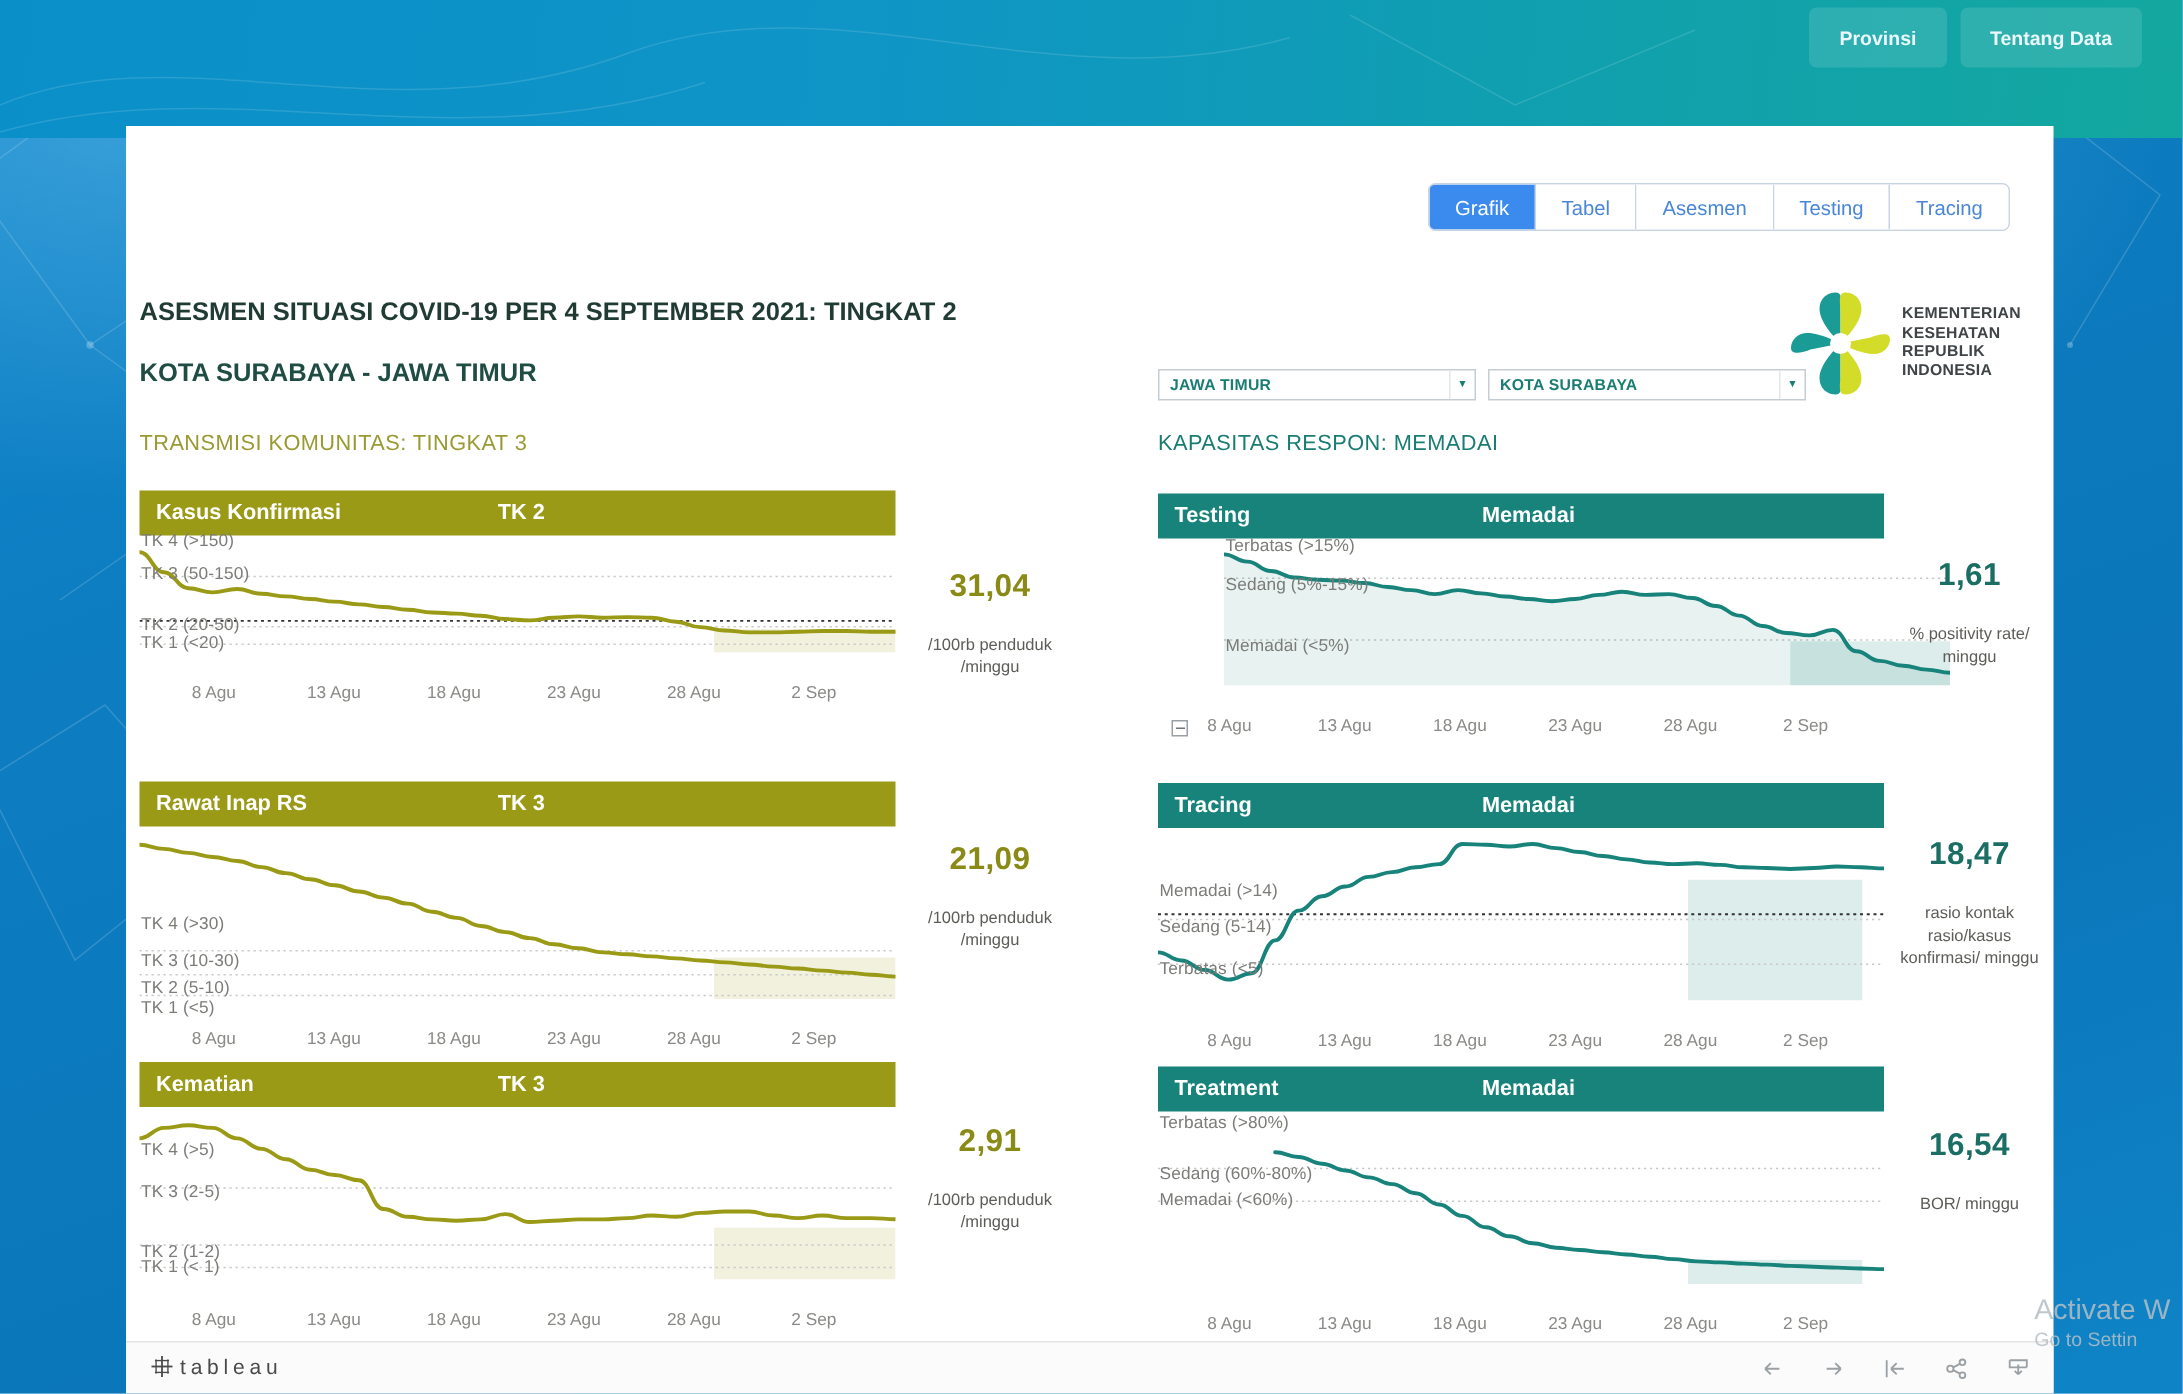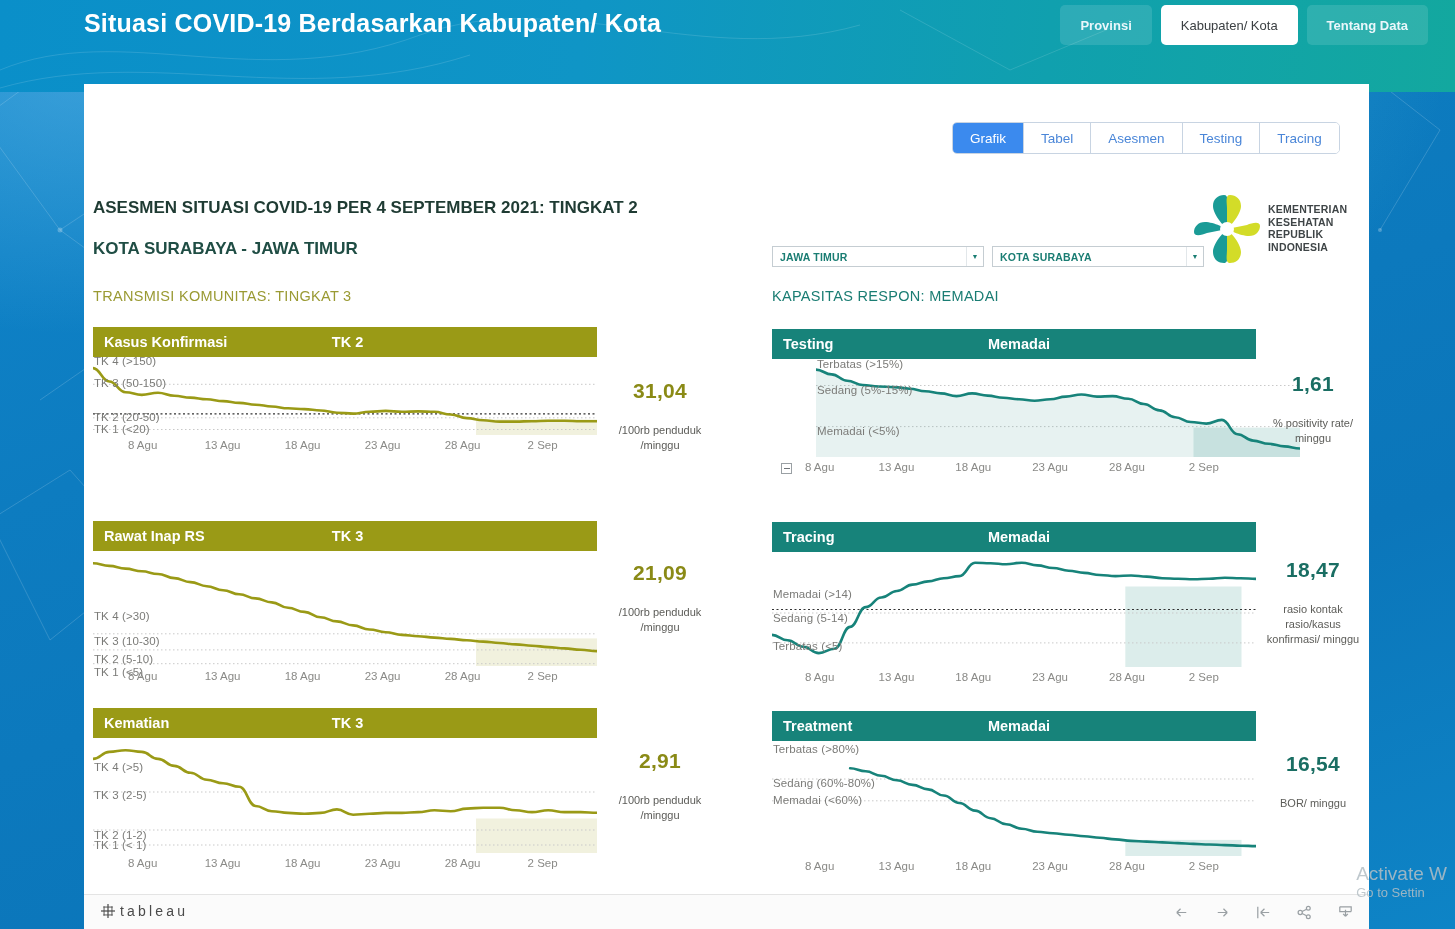--- a/index.html
+++ b/index.html
@@ -116,21 +116,21 @@
   .bar-olive { background: #9a9a16; }
   .bar-teal  { background: #17837a; }
 
   .plot { position: relative; width: 100%; }
   .plot svg { display: block; width: 100%; height: 100%; }
   .ylab {
     position: absolute; font-size: 11.5px; color: #7b7b78;
     white-space: nowrap; letter-spacing: .1px;
   }
   .xaxis {
-    position: relative; height: 22px; margin-top: 1px;
+    position: relative; height: 22px; margin-top: 18px;
   }
   .xtick {
     position: absolute; font-size: 11.5px; color: #8a8a87;
     transform: translateX(-50%); white-space: nowrap;
   }
 
   
   .readout { position: absolute; text-align: center; }
   .readout .val { font-size: 21px; font-weight: bold; letter-spacing: .3px; }
   .readout .unit { font-size: 11px; color: #5c5c58; line-height: 15px; margin-top: 20px; }
@@ -200,24 +200,22 @@
 </div>
 
 <div class="header">
   <svg class="hdr-lines" viewBox="0 0 1455 92" preserveAspectRatio="none">
     <g stroke="rgba(255,255,255,.13)" fill="none" stroke-width="1">
       <path d="M0,70 C120,20 260,95 420,35 C560,-15 700,70 860,25"></path>
       <path d="M0,88 C150,45 300,110 470,55"></path>
       <path d="M900,10 L1010,70 L1130,20"></path>
     </g>
   </svg>
-  <div class="page-title">Situasi COVID-19 Berdasarkan Kabupaten/ Kota</div>
   <div class="nav">
     <div class="nav-btn">Provinsi</div>
-    <div class="nav-btn active">Kabupaten/ Kota</div>
     <div class="nav-btn">Tentang Data</div>
   </div>
 </div>
 
 <div class="card">
 
   <div class="tabs">
     <div class="tab active">Grafik</div>
     <div class="tab">Tabel</div>
     <div class="tab">Asesmen</div>

